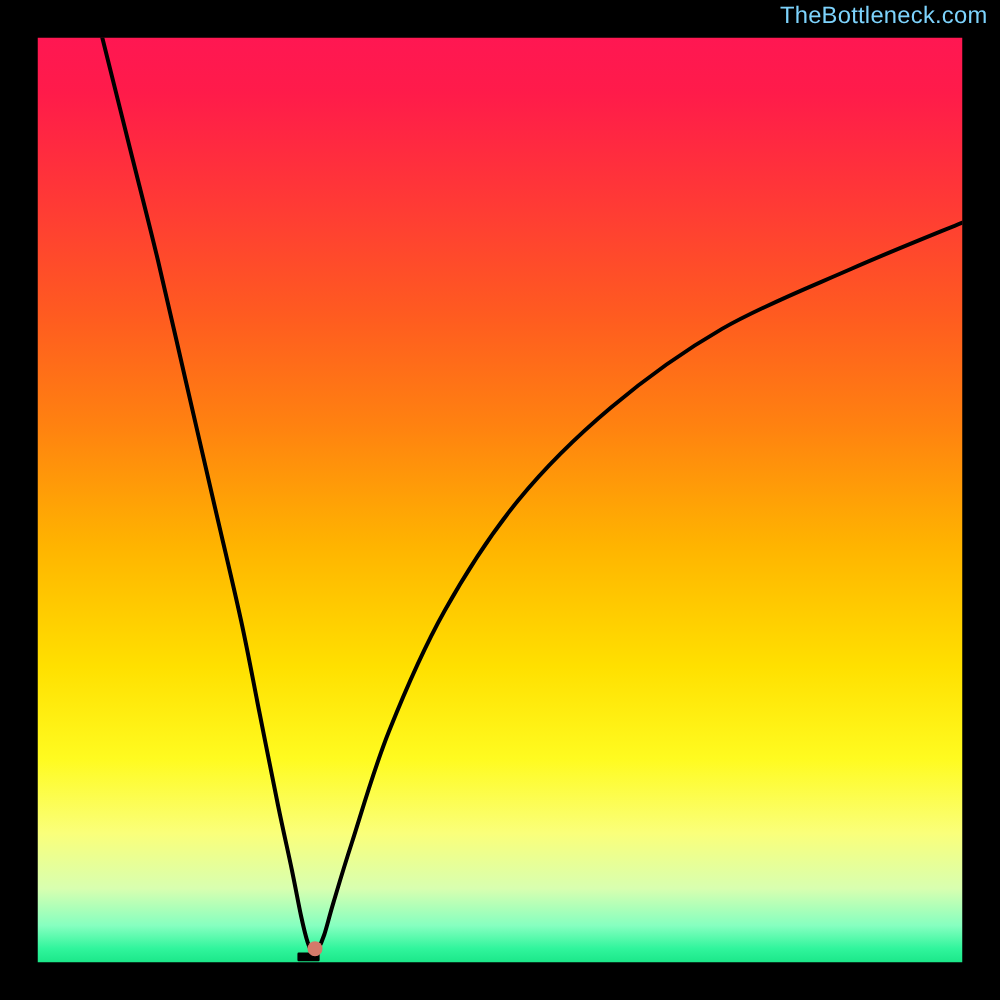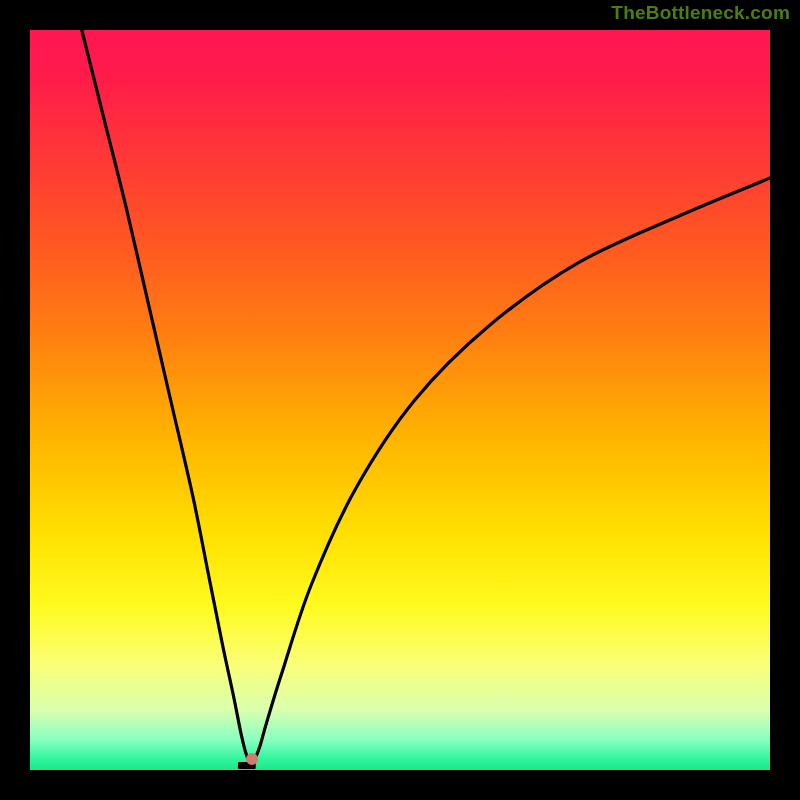--- a/index.html
+++ b/index.html
@@ -8,23 +8,23 @@
     height: 800px;
     background: #000;
     position: relative;
     font-family: Arial, Helvetica, sans-serif;
     overflow: hidden;
   }
   .watermark {
     position: absolute;
     top: 2px;
     right: 10px;
-    color: #4d7c0f;
+    color: #7dd3fc;
     font-size: 19px;
-    font-weight: 700;
+    font-weight: 400;
     z-index: 10;
     letter-spacing: 0.2px;
   }
   .frame {
     position: absolute;
     left: 30px;
     top: 30px;
     width: 740px;
     height: 740px;
   }

